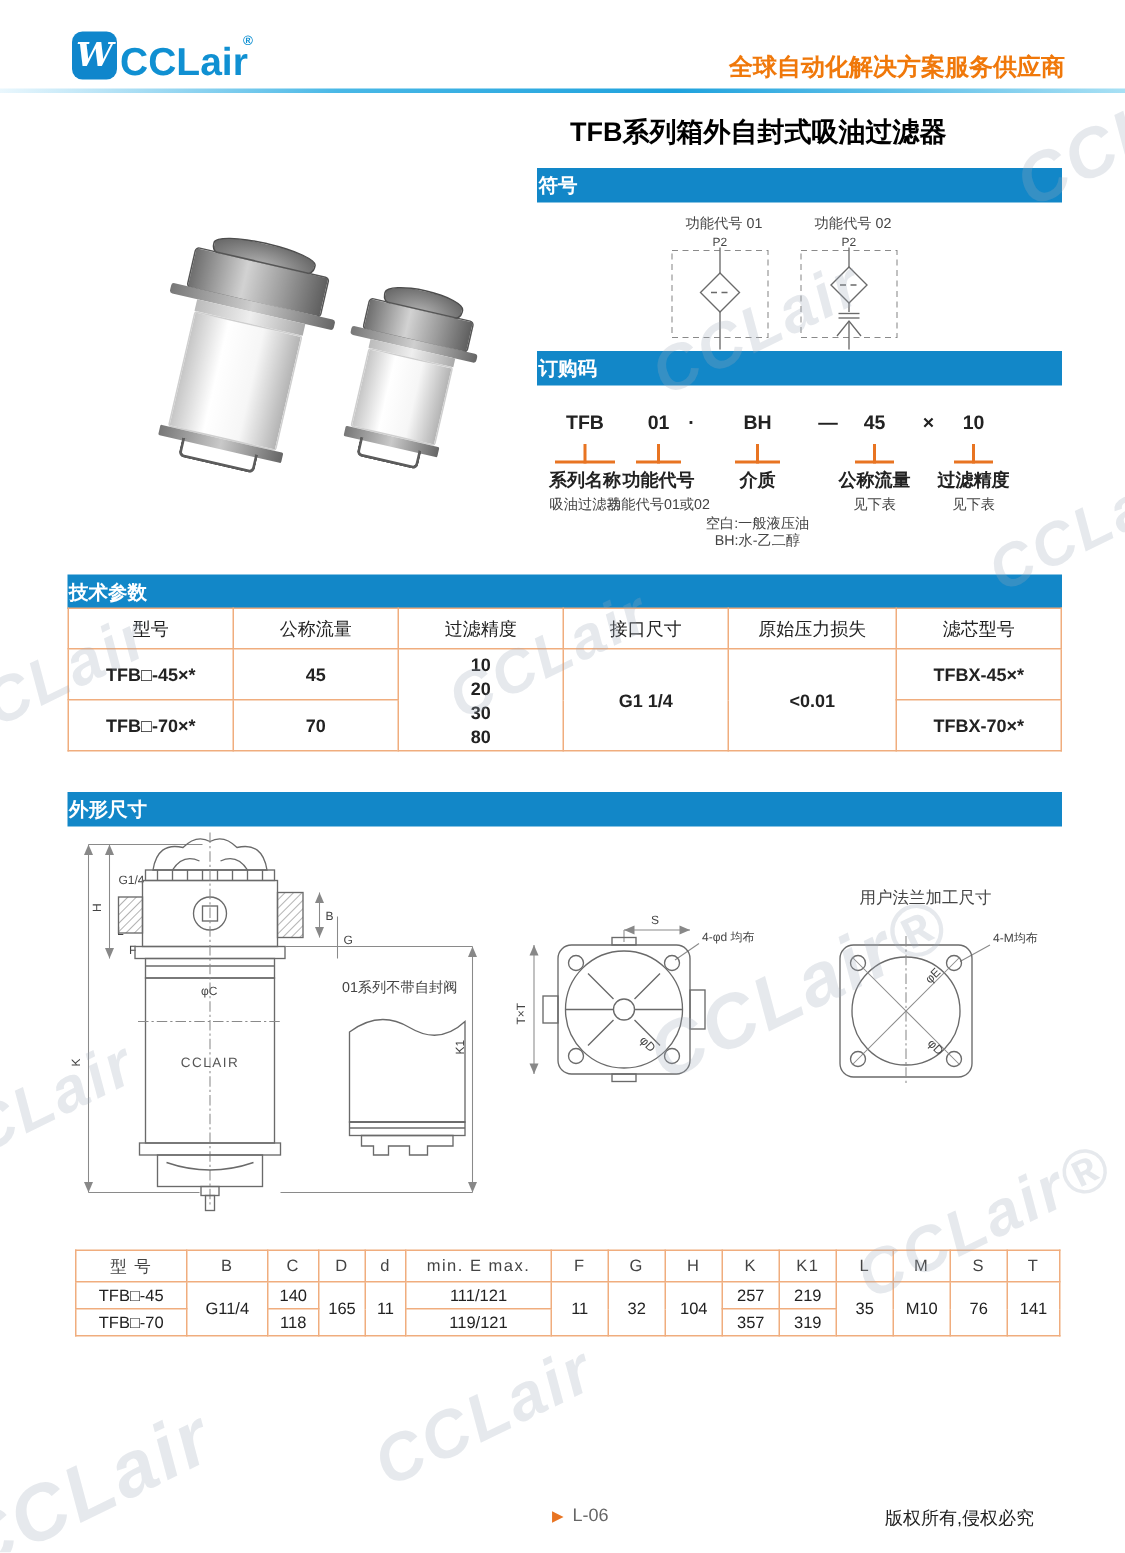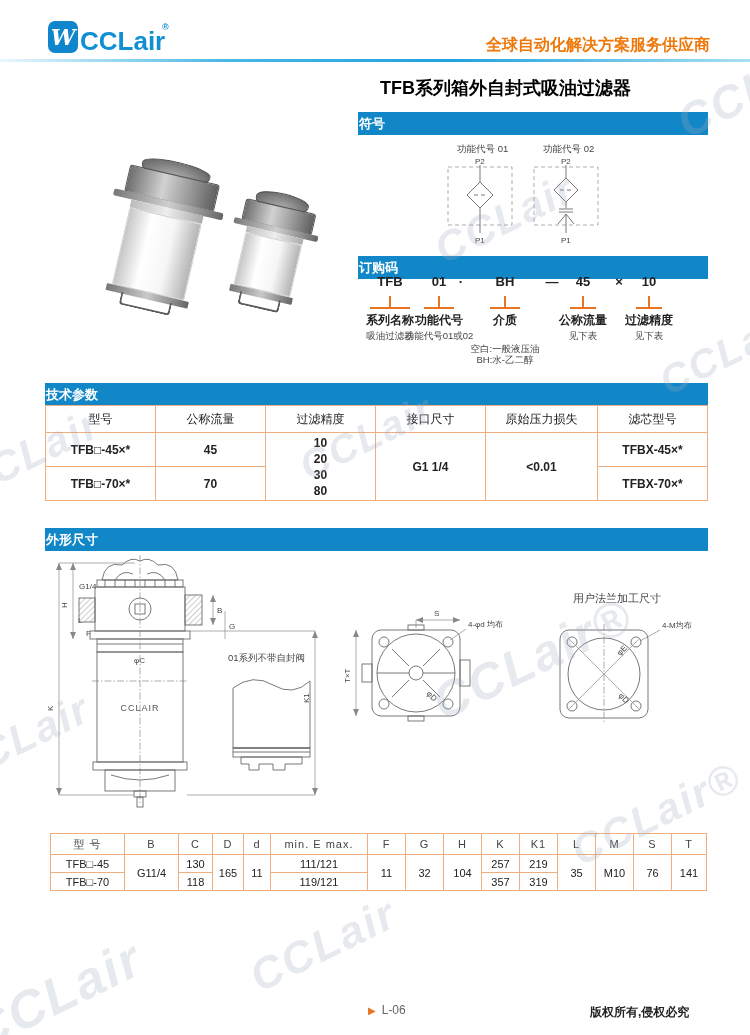--- a/index.html
+++ b/index.html
@@ -58,21 +58,21 @@
   .draw-wrap{position:absolute;left:45px;top:553px;width:665px;height:268px;}
   .tline{stroke:#6a6a6a;stroke-width:0.9;fill:none;}
   .dimline{stroke:#8a8a8a;stroke-width:0.7;fill:none;}
   .dash{stroke-dasharray:4 3;}
   .dashdot{stroke-dasharray:7 2 1.5 2;}
   text.dl{font-size:8px;fill:#444;font-family:"Liberation Sans",sans-serif;}
   text.note{font-size:9.5px;fill:#444;}
   
   .footer-page{position:absolute;left:368px;top:1003px;font-size:12px;color:#666;}
   .footer-tri{color:#e87422;font-size:10px;margin-right:6px;}
-  .footer-copy{position:absolute;left:590px;top:1004px;font-size:12px;font-weight:bold;color:#222;}
+  .footer-copy{position:absolute;left:590px;top:1004px;font-size:12px;font-weight:normal;color:#222;}
 </style>
 </head>
 <body>
 
 <div class="page">
 
   <div class="wm" style="left:672px;top:62px;font-size:46px;">CCLair</div>
   <div class="wm" style="left:430px;top:195px;font-size:42px;">CCLair</div>
   <div class="wm" style="left:655px;top:330px;font-size:40px;">CCLair</div>
   <div class="wm" style="left:295px;top:415px;font-size:40px;">CCLair</div>
@@ -135,21 +135,21 @@
       <line x1="202" y1="54" x2="214" y2="54" class="tline dash"></line>
       <line x1="208" y1="66" x2="208" y2="72" class="tline"></line>
       <line x1="201" y1="73" x2="215" y2="73" class="tline"></line>
       <line x1="201" y1="76" x2="215" y2="76" class="tline"></line>
       <polyline points="200,88 208,78 216,88" class="tline"></polyline>
       <line x1="208" y1="78" x2="208" y2="97" class="tline"></line>
       <text class="dl" x="203" y="107">P1</text>
     </g>
   </svg>
 
-  <div class="bar" style="left:358px;top:256px;width:350px;">
+  <div class="bar" style="left:358px;top:234px;width:350px;">
     <span>订购码</span>
   </div>
   <div class="order-wrap">
     <div class="code-tok" style="left:12px;width:40px;">TFB</div>
     <div class="code-tok" style="left:66px;width:30px;">01</div>
     <div class="code-sep" style="left:98px;width:10px;">·</div>
     <div class="code-tok" style="left:132px;width:30px;">BH</div>
     <div class="code-sep" style="left:186px;width:16px;">—</div>
     <div class="code-tok" style="left:212px;width:26px;">45</div>
     <div class="code-sep" style="left:254px;width:14px;">×</div>
@@ -378,21 +378,21 @@
       <th>K</th>
       <th>K1</th>
       <th>L</th>
       <th>M</th>
       <th>S</th>
       <th>T</th>
     </tr>
     <tr>
       <td>TFB□-45</td>
       <td rowspan="2">G11/4</td>
-      <td>130</td>
+      <td>140</td>
       <td rowspan="2">165</td>
       <td rowspan="2">11</td>
       <td>111/121</td>
       <td rowspan="2">11</td>
       <td rowspan="2">32</td>
       <td rowspan="2">104</td>
       <td>257</td>
       <td>219</td>
       <td rowspan="2">35</td>
       <td rowspan="2">M10</td>

